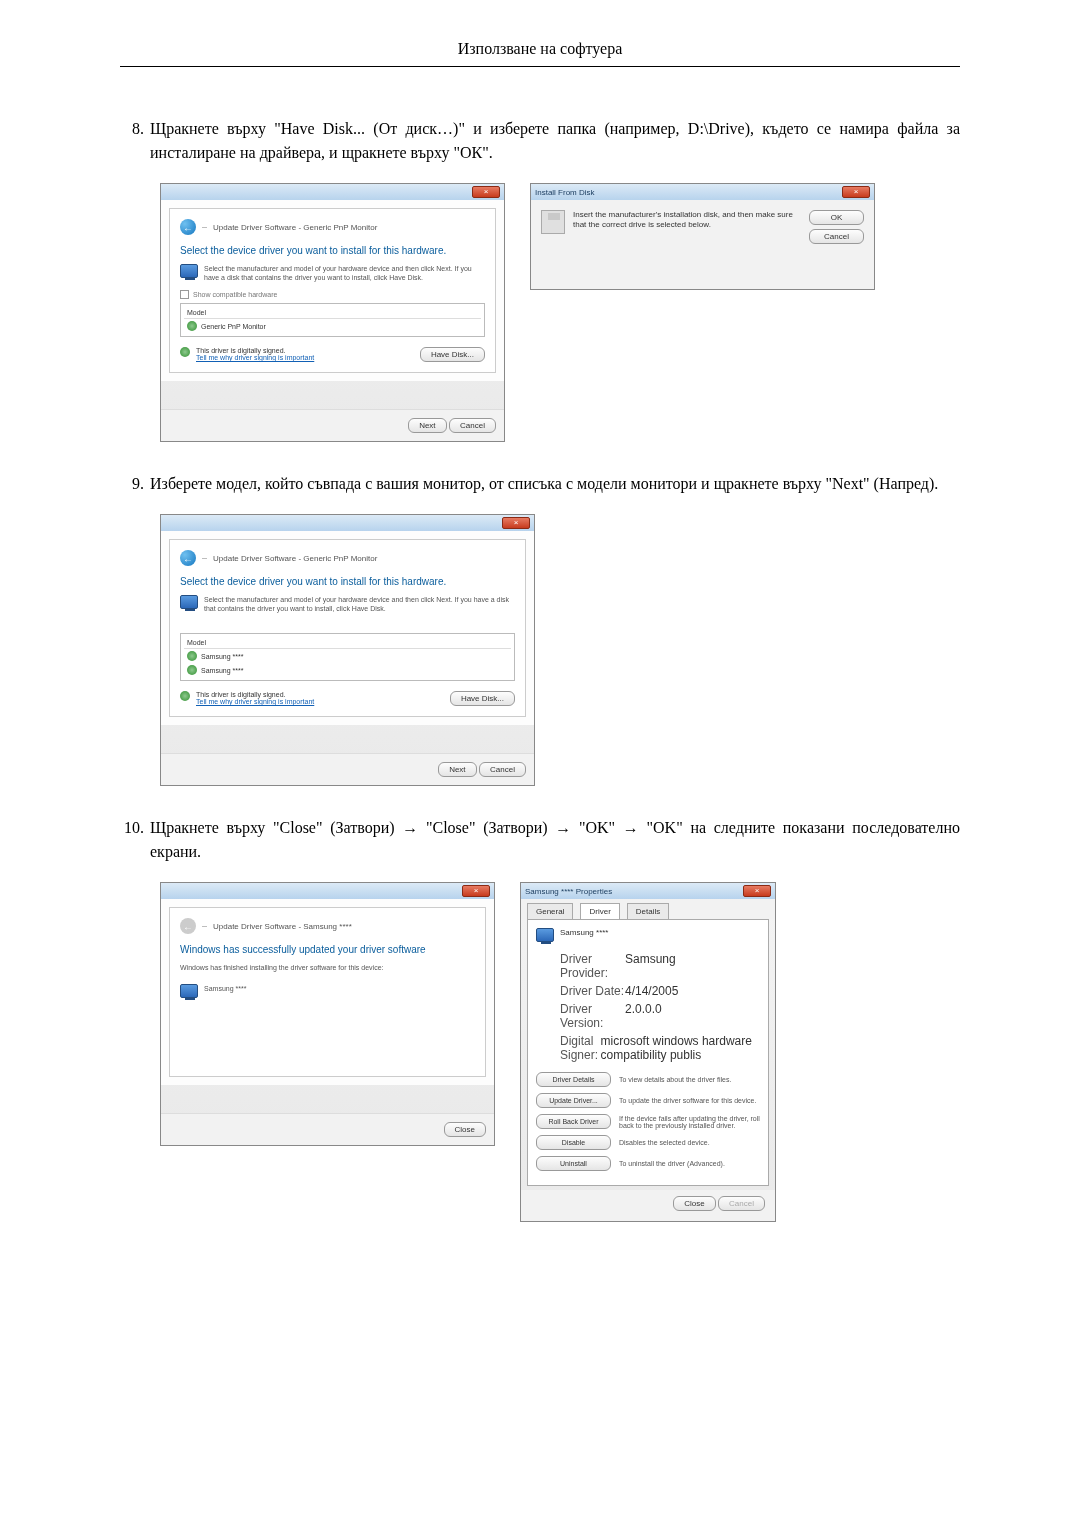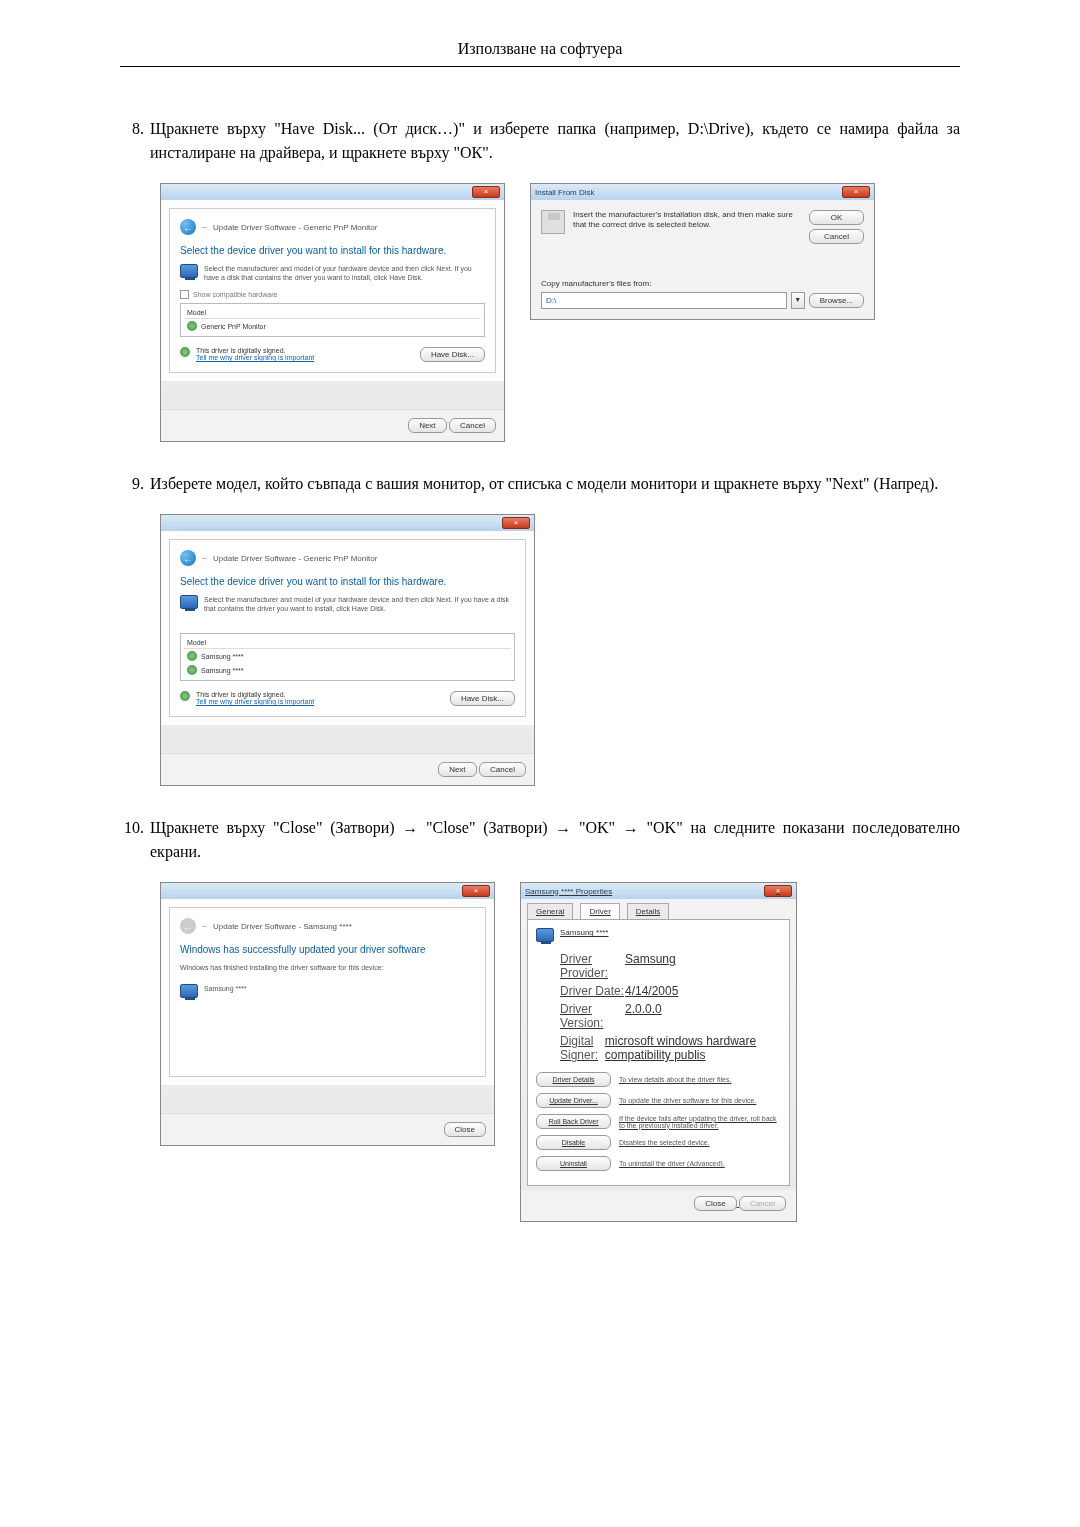--- a/index.html
+++ b/index.html
@@ -289,22 +289,21 @@
       width: 14px;
       border: 1px solid #999;
       background: linear-gradient(#fdfdfd, #e5e5e5);
       text-align: center;
       height: 17px;
       line-height: 14px;
       font-size: 7px;
     }
     
     .props {
-      width: 277px;
-      text-decoration: underline;
+      width: 256px;
     }
     .tabs {
       display: flex;
       background: #f2f2f2;
       padding: 4px 6px 0 6px;
       gap: 7px;
     }
     .tab {
       font-size: 8px;
       padding: 3px 8px;
@@ -425,30 +424,20 @@
       <span class="dialog-title">Install From Disk</span>
       <span class="dialog-close">×</span>
     </div>
     <div class="install-body">
       <div class="install-top-row">
         <span class="floppy-ico"></span>
         <span class="install-text">Insert the manufacturer's installation disk, and then make sure that the correct drive is selected below.</span>
         <div class="btn-stack">
           <span class="btn btn-wide">OK</span>
           <span class="btn btn-wide">Cancel</span>
-        </div>
-      </div>
-      <div class="copy-section">
-        <div>Copy manufacturer's files from:</div>
-        <div class="path-row">
-          <div class="path-input">
-            <span>D:\</span>
-          </div>
-          <span class="dropdown-arrow">▼</span>
-          <span class="btn">Browse...</span>
         </div>
       </div>
     </div>
   </div>
 </div>
 
 <div class="step">
   <div class="step-number">9.</div>
   <div class="step-text">Изберете модел, който съвпада с вашия монитор, от списъка с модели монитори и щракнете върху "Next" (Напред).</div>
 </div>

